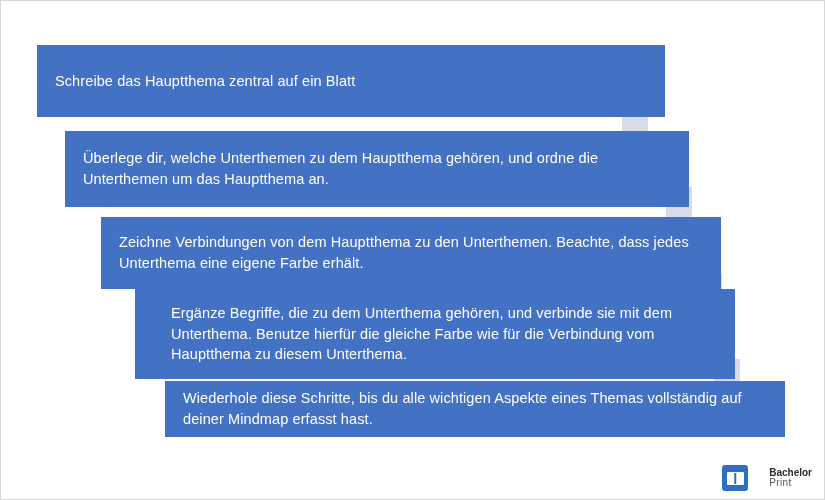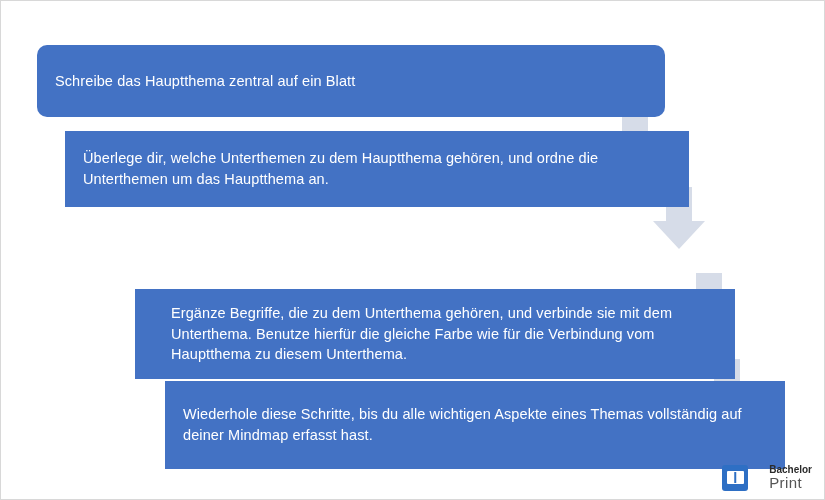--- a/index.html
+++ b/index.html
@@ -87,21 +87,21 @@
     display: flex;
     flex-direction: column;
     line-height: 1.05;
   }
   #logo .wordmark .l1 {
     font-size: 10px;
     font-weight: bold;
     color: #2b2b2b;
   }
   #logo .wordmark .l2 {
-    font-size: 15px;
+    font-size: 10px;
     color: #555555;
     letter-spacing: 0.4px;
   }
 </style>
 </head>
 <body>
 
 <div id="canvas">
 
   <div class="arrow" style="left:608px; top:100px;">
@@ -118,34 +118,37 @@
     <svg viewBox="0 0 52 62" xmlns="http://www.w3.org/2000/svg">
       <polygon points="13,0 39,0 39,34 52,34 26,62 0,34 13,34" fill="#d6dce8"></polygon>
     </svg>
   </div>
   <div class="arrow" style="left:700px; top:358px;">
     <svg viewBox="0 0 52 62" xmlns="http://www.w3.org/2000/svg">
       <polygon points="13,0 39,0 39,34 52,34 26,62 0,34 13,34" fill="#d6dce8"></polygon>
     </svg>
   </div>
 
-  <div class="step-box" style="left:36px; top:44px; width:628px; height:72px;border-radius:10px;">
+  <div class="step-box" style="left:36px; top:44px; width:628px; height:72px;">
     <span class="text">Schreibe das Hauptthema zentral auf ein Blatt</span>
   </div>
 
   <div class="step-box" style="left:64px; top:130px; width:624px; height:76px;">
     <span class="text">Überlege dir, welche Unterthemen zu dem Hauptthema gehören, und ordne die Unterthemen um das Hauptthema an.</span>
   </div>
 
+  <div class="step-box" style="left:100px; top:216px; width:620px; height:72px;">
+    <span class="text">Zeichne Verbindungen von dem Hauptthema zu den Unterthemen. Beachte, dass jedes Unterthema eine eigene Farbe erhält.</span>
+  </div>
 
   <div class="step-box" style="left:134px; top:288px; width:600px; height:90px;padding-left:36px;">
     <span class="text">Ergänze Begriffe, die zu dem Unterthema gehören, und verbinde sie mit dem Unterthema. Benutze hierfür die gleiche Farbe wie für die Verbindung vom Hauptthema zu diesem Unterthema.</span>
   </div>
 
-  <div class="step-box" style="left:164px; top:380px; width:620px; height:88px;">
+  <div class="step-box" style="left:164px; top:380px; width:620px; height:56px;">
     <span class="text">Wiederhole diese Schritte, bis du alle wichtigen Aspekte eines Themas vollständig auf deiner Mindmap erfasst hast.</span>
   </div>
 
   <div id="logo">
     <span class="mark">
         <span class="book"></span>
       </span>
     <span class="wordmark">
       <span class="l1">Bachelor</span>
       <span class="l2">Print</span>

